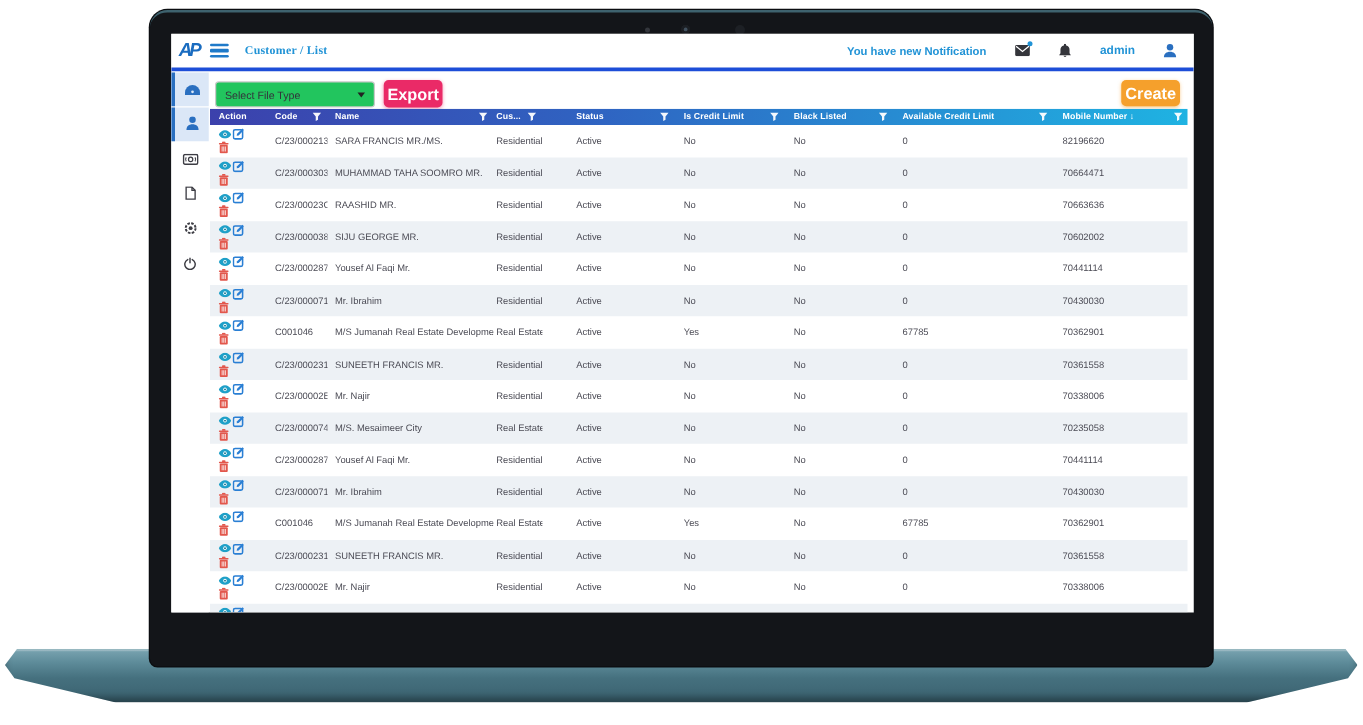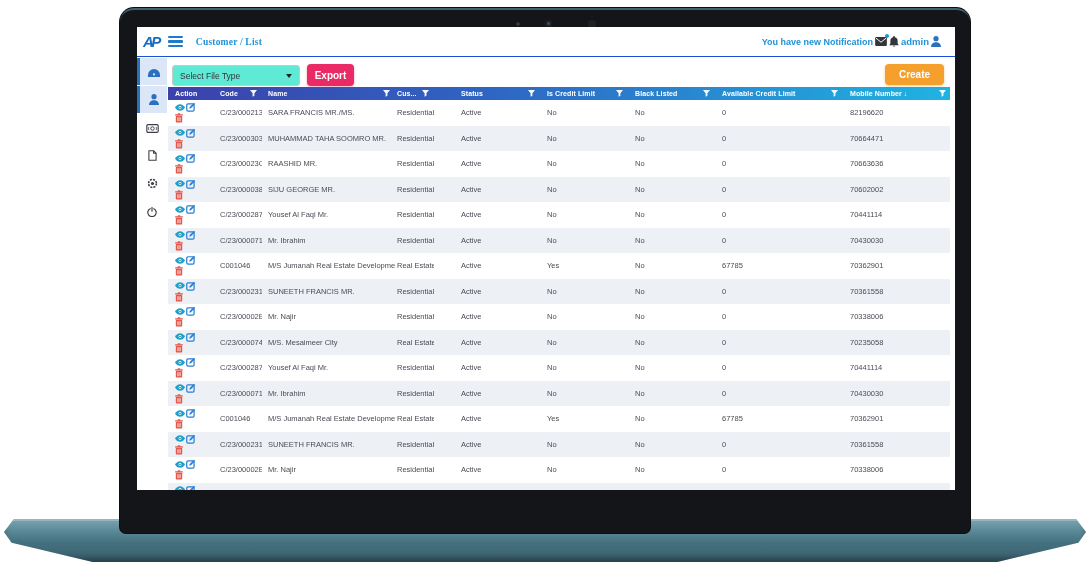--- a/index.html
+++ b/index.html
@@ -18,48 +18,48 @@
   .cam-dot{position:absolute;border-radius:50%;}
   .cam-dot.d1{left:396px;top:4px;width:4px;height:4px;background:#33363c;}
   .cam-dot.d2{left:425px;top:2px;width:7px;height:7px;background:#23262c;box-shadow:inset 0 0 0 2px #1b1e23;}
   .cam-dot.d2::after{content:"";position:absolute;left:2px;top:2px;width:3px;height:3px;border-radius:50%;background:#41505e;}
   .cam-dot.d3{left:468px;top:2px;width:8px;height:8px;background:#1d2025;}
 
   
   .screen{position:absolute;left:137px;top:27px;width:818px;height:463px;background:#fff;z-index:3;overflow:hidden;}
 
   
-  .topbar{position:absolute;left:0;top:0;width:818px;height:30px;background:#fff;border-bottom:1px solid #1d4ed8;
+  .topbar{position:absolute;left:0;top:0;width:818px;height:30px;background:#fff;border-bottom:3px solid #1d4ed8;
     display:flex;align-items:center;}
   .logo{font-weight:900;font-style:italic;font-size:15px;color:#1a6cc0;letter-spacing:-2.5px;margin-left:6px;}
   .hamburger{width:15px;height:11px;margin-left:9px;display:flex;flex-direction:column;justify-content:space-between;cursor:pointer;}
   .hamburger i{display:block;height:2.2px;background:#1f7ac9;border-radius:1px;}
   .breadcrumb{margin-left:13px;font-size:9.5px;font-weight:700;color:#2193d6;letter-spacing:.2px;font-family:Liberation Serif, serif;}
-  .topbar-right{margin-left:auto;display:flex;align-items:center;gap:2px;margin-right:14px;justify-content:flex-end;}
+  .topbar-right{margin-left:auto;display:flex;align-items:center;gap:23px;margin-right:14px;justify-content:flex-end;}
   .notif-text{font-size:9px;font-weight:700;color:#2193d6;}
   .icon-wrap{position:relative;display:flex;align-items:center;}
   .badge-dot{position:absolute;right:-2px;top:-3px;width:4px;height:4px;border-radius:50%;background:#2193d6;}
   .admin-text{font-size:9.5px;font-weight:700;color:#2193d6;}
 
   
   .sidebar{position:absolute;left:0;top:31px;width:30px;bottom:0;background:#fff;}
   .side-item{width:30px;height:27px;display:flex;align-items:center;justify-content:center;margin-bottom:1px;cursor:pointer;}
   .side-item.active{background:#dbe7f7;border-left:3px solid #2a6fc0;}
 
   
   .content{position:absolute;left:30px;top:31px;right:0;bottom:0;}
   .toolbar{position:relative;height:29px;}
   .file-select{position:absolute;left:5px;top:7px;width:128px;height:21px;border:1px solid #c9c9c9;border-radius:3px;
-    background:#5eead4;display:flex;align-items:center;padding:0 7px;cursor:pointer;}
+    background:#22c55e;display:flex;align-items:center;padding:0 7px;cursor:pointer;}
   .file-select .sel-text{font-size:8.5px;color:#33333b;flex:1;}
   .caret-down{width:0;height:0;border-left:3.5px solid transparent;border-right:3.5px solid transparent;border-top:4.5px solid #222;}
-  .btn{border:none;border-radius:4px;color:#fff;font-weight:700;font-size:10px;cursor:pointer;
+  .btn{border:none;border-radius:4px;color:#fff;font-weight:700;font-size:13px;cursor:pointer;
     font-family:"Liberation Sans", sans-serif;display:flex;align-items:center;justify-content:center;}
   .btn-export{position:absolute;left:140px;top:6px;width:47px;height:22px;background:#ea2a67;box-shadow:0 1px 3px rgba(234,42,103,.4);}
-  .btn-create{position:absolute;right:11px;top:6px;width:59px;height:21px;background:#f5a02c;box-shadow:0 1px 3px rgba(245,160,44,.5);}
+  .btn-create{position:absolute;right:11px;top:6px;width:47px;height:21px;background:#f5a02c;box-shadow:0 1px 3px rgba(245,160,44,.5);}
 
   
   .table{position:absolute;left:1px;top:29px;right:5px;bottom:0;overflow:hidden;}
   .thead{display:flex;align-items:center;height:13px;width:783px;
     background:linear-gradient(90deg,#3c41ac 0%,#2f64c2 40%,#1fb3e2 100%);color:#fff;}
   .hcell{display:flex;align-items:center;justify-content:space-between;height:100%;padding:0 5px 0 7px;overflow:hidden;cursor:pointer;}
   .hlabel{font-size:7px;font-weight:700;white-space:nowrap;letter-spacing:.1px;}
   .sort-ic{font-size:7px;margin-left:2px;margin-right:auto;}
   .funnel{display:flex;align-items:center;}
   .trows{position:absolute;top:13px;left:0;width:783px;bottom:0;overflow:hidden;}

